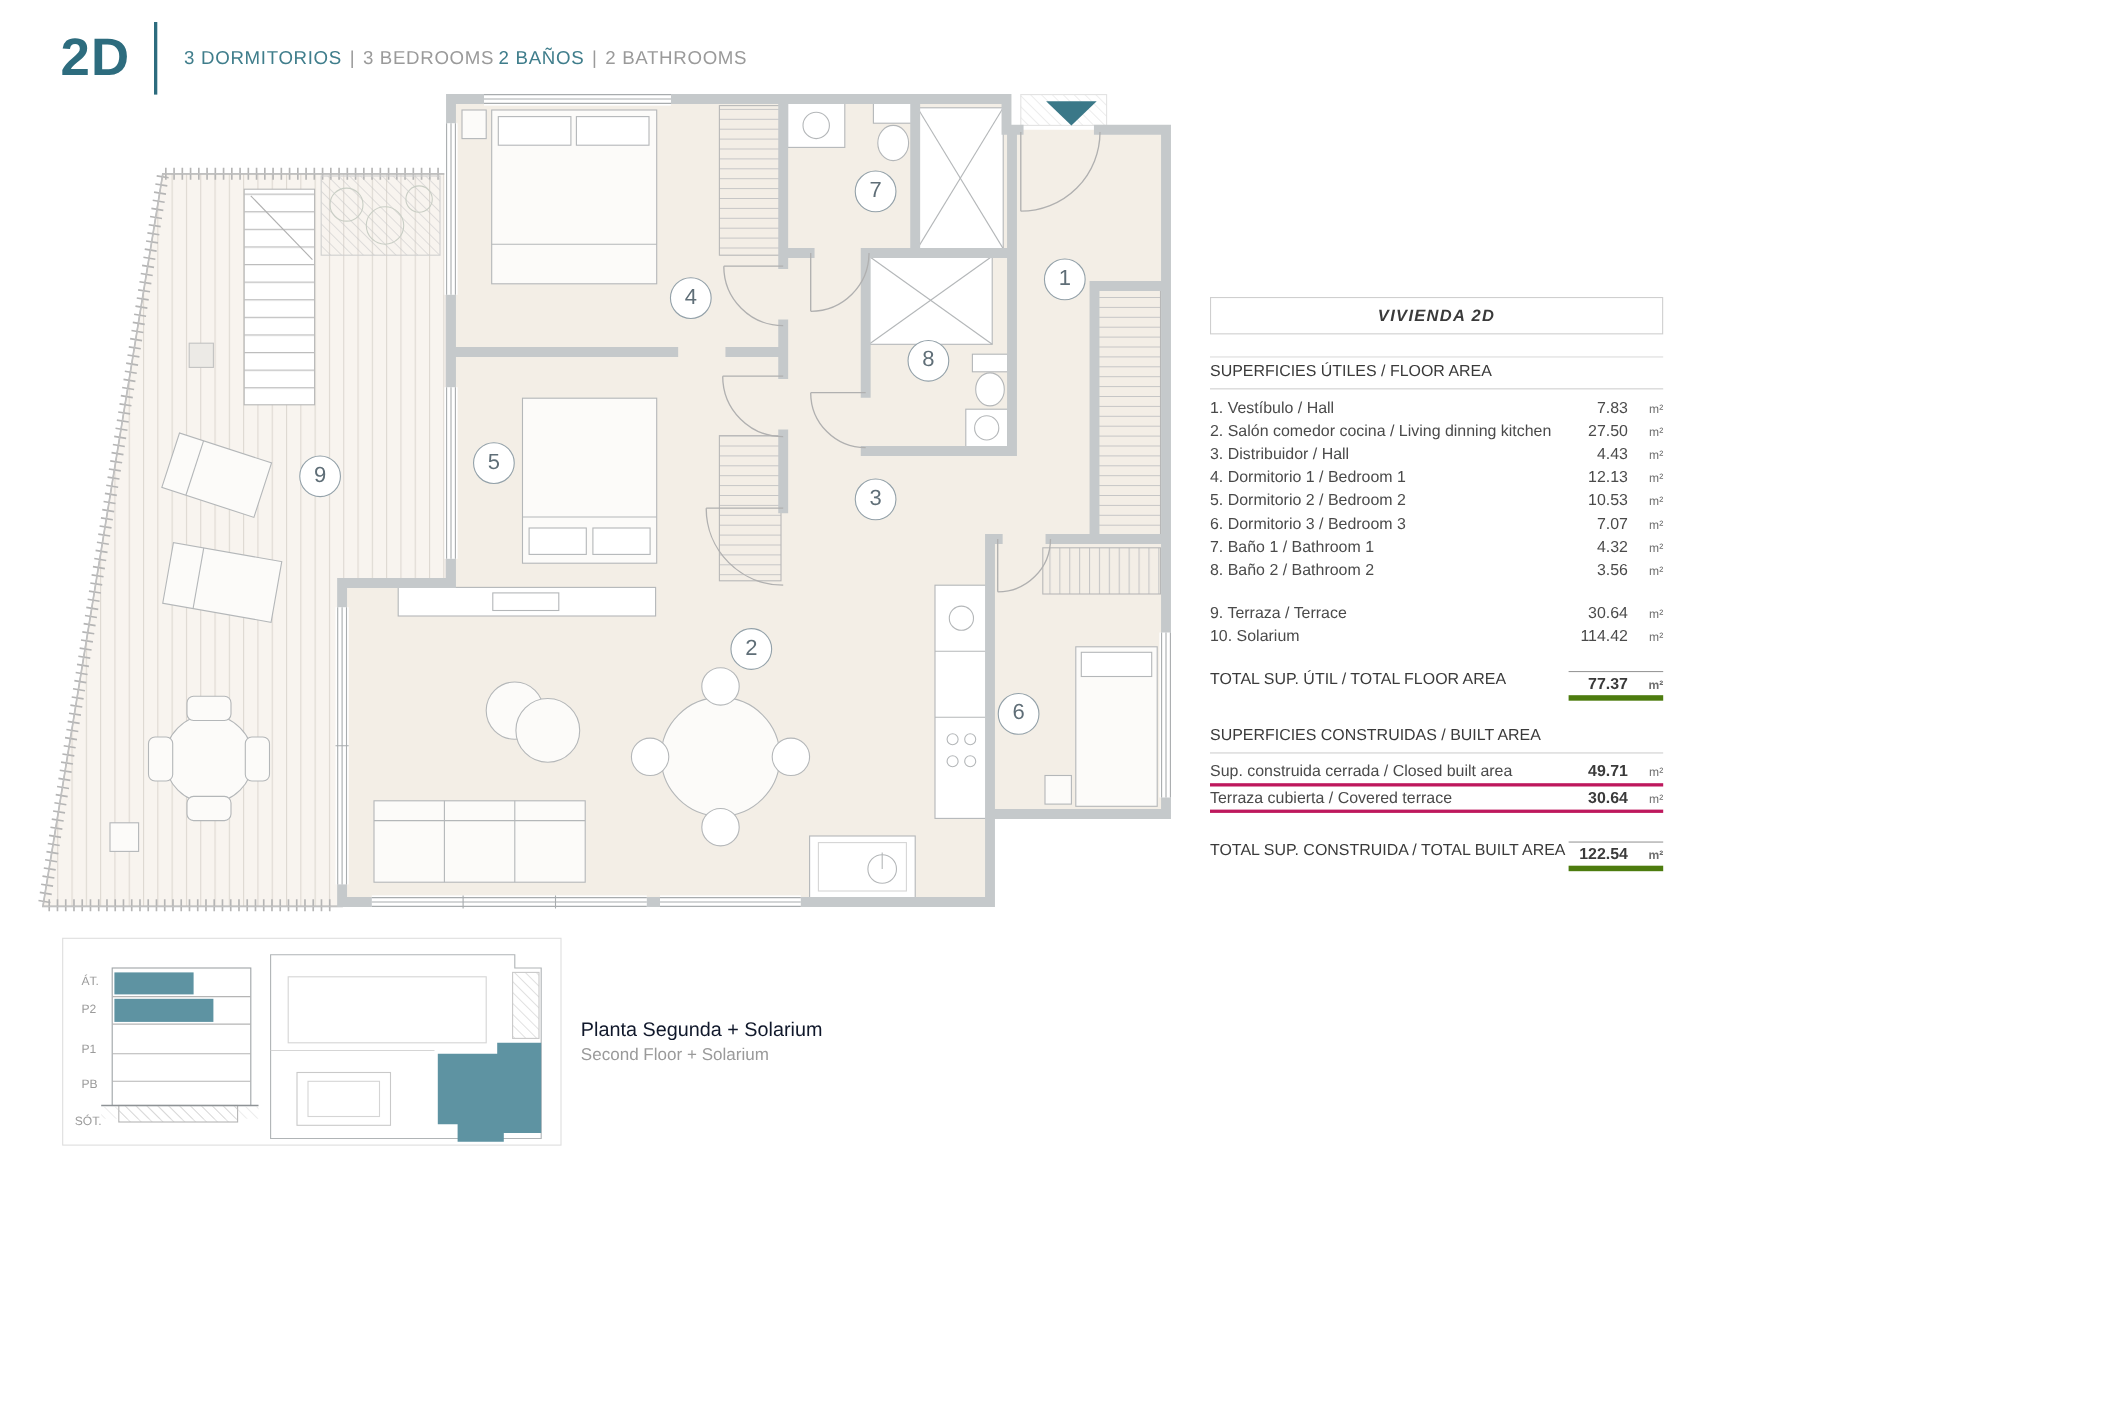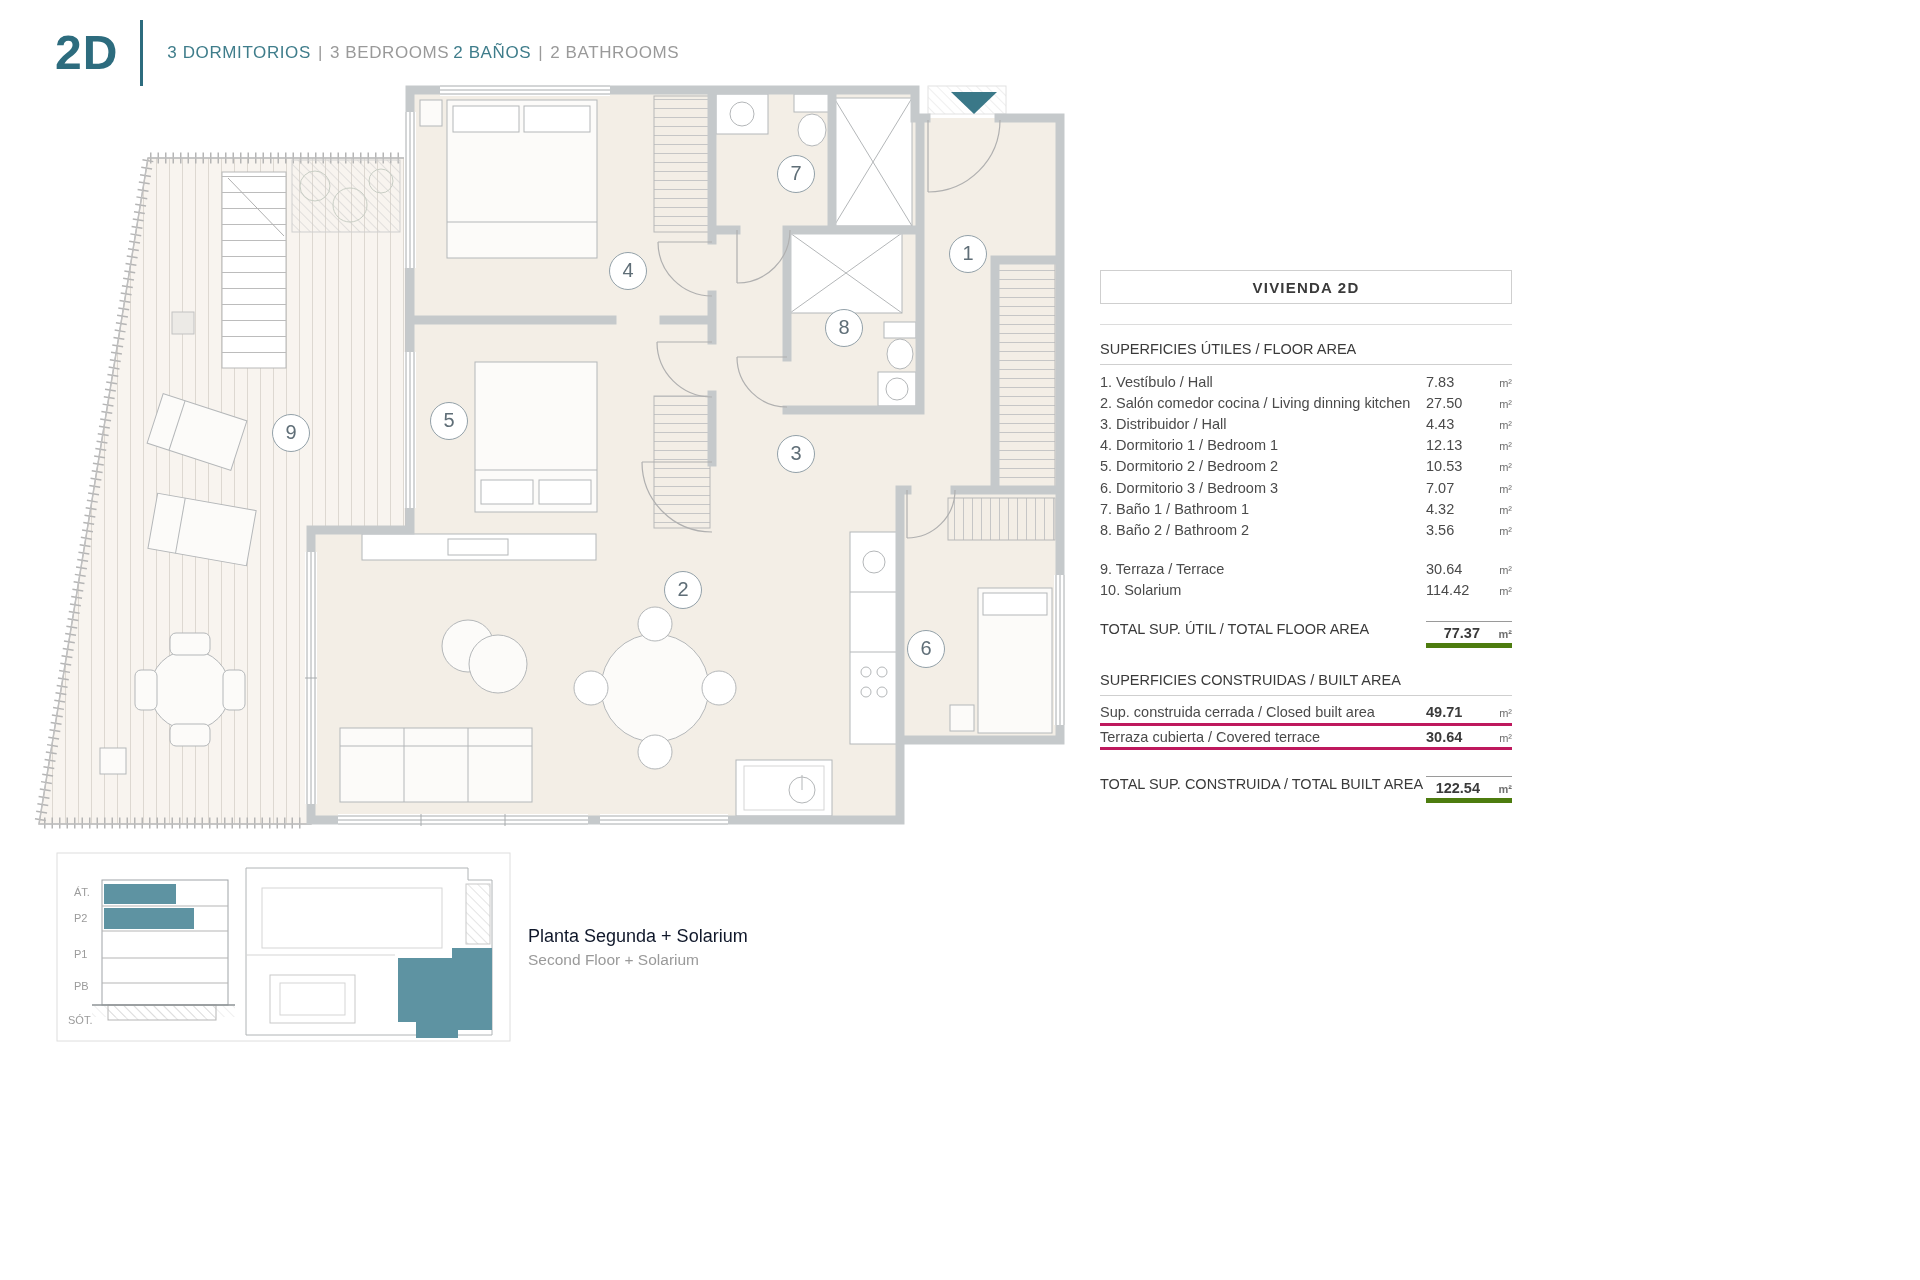--- a/index.html
+++ b/index.html
@@ -16,27 +16,27 @@
   .hl-sep,.hl-en{color:#9a9a9a;}
   .hl-sep{margin:0 7px;}
 
   
   .room-circle{position:absolute;width:36px;height:36px;border:1px solid #93a1a9;border-radius:50%;
                background:#ffffff;color:#5f6e77;font-size:20px;line-height:34px;text-align:center;}
 
   
   .panel{position:absolute;left:1100px;top:270px;width:412px;font-size:14.5px;color:#4a4a4a;}
   .panel-title{border:1px solid #cfcfcf;text-align:center;padding:8px 0 7px;font-weight:bold;
-               color:#3a3a3a;font-size:15px;letter-spacing:1.2px;}
+               color:#3a3a3a;font-size:15px;letter-spacing:1.2px;font-style:italic;}
   .panel-rule{border-top:1px solid #dcdcdc;margin-top:20px;}
-  .section-header{margin-top:16px;padding-bottom:7px;border-bottom:1px solid #cfcfcf;color:#3a3a3a;}
+  .section-header{margin-top:5px;padding-bottom:7px;border-bottom:1px solid #cfcfcf;color:#3a3a3a;}
   .rows{margin-top:6px;}
   .row{display:flex;align-items:baseline;padding:2.6px 0;}
   .row .label{flex:1;}
-  .row .val{width:54px;text-align:left;}
+  .row .val{width:54px;text-align:right;}
   .row .unit{width:32px;text-align:right;font-size:11px;color:#6e6e6e;}
   .spacer{height:18px;}
   .total-row{display:flex;align-items:flex-start;margin-top:20px;color:#3a3a3a;}
   .total-row .label{flex:1;}
   .num-wrap{display:flex;align-items:baseline;border-top:1px solid #9a9a9a;border-bottom:5px solid #4d7c0f;padding:3px 0 2px;font-weight:bold;}
   .num-wrap .val{width:54px;text-align:right;}
   .num-wrap .unit{width:32px;text-align:right;font-size:11px;color:#6e6e6e;}
   .built .row{border-bottom:3px solid #be185d;}
   .built .row .val{font-weight:bold;color:#3a3a3a;}
   .built{margin-top:24px;}

